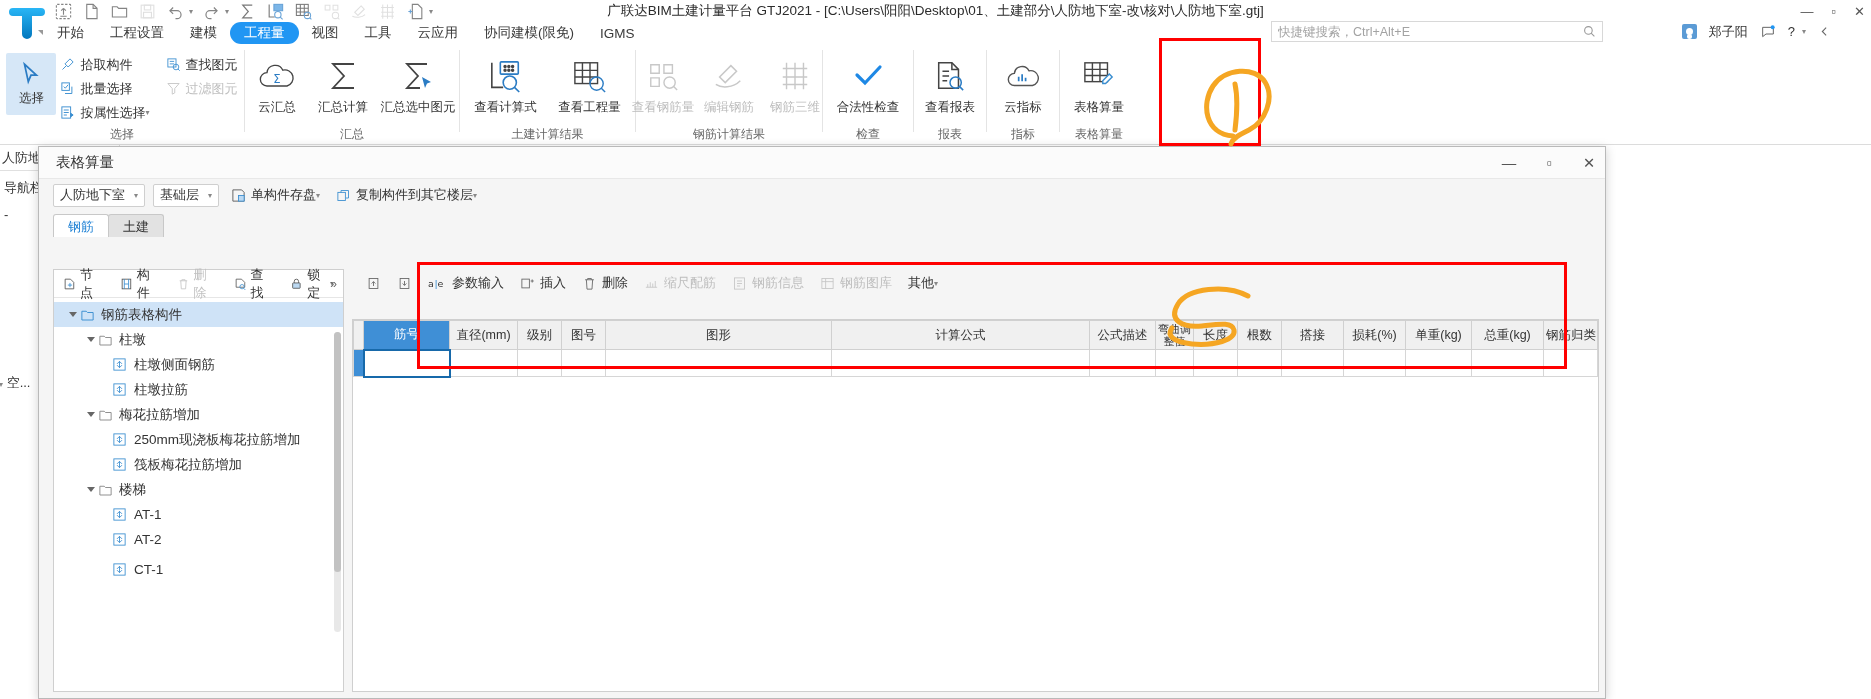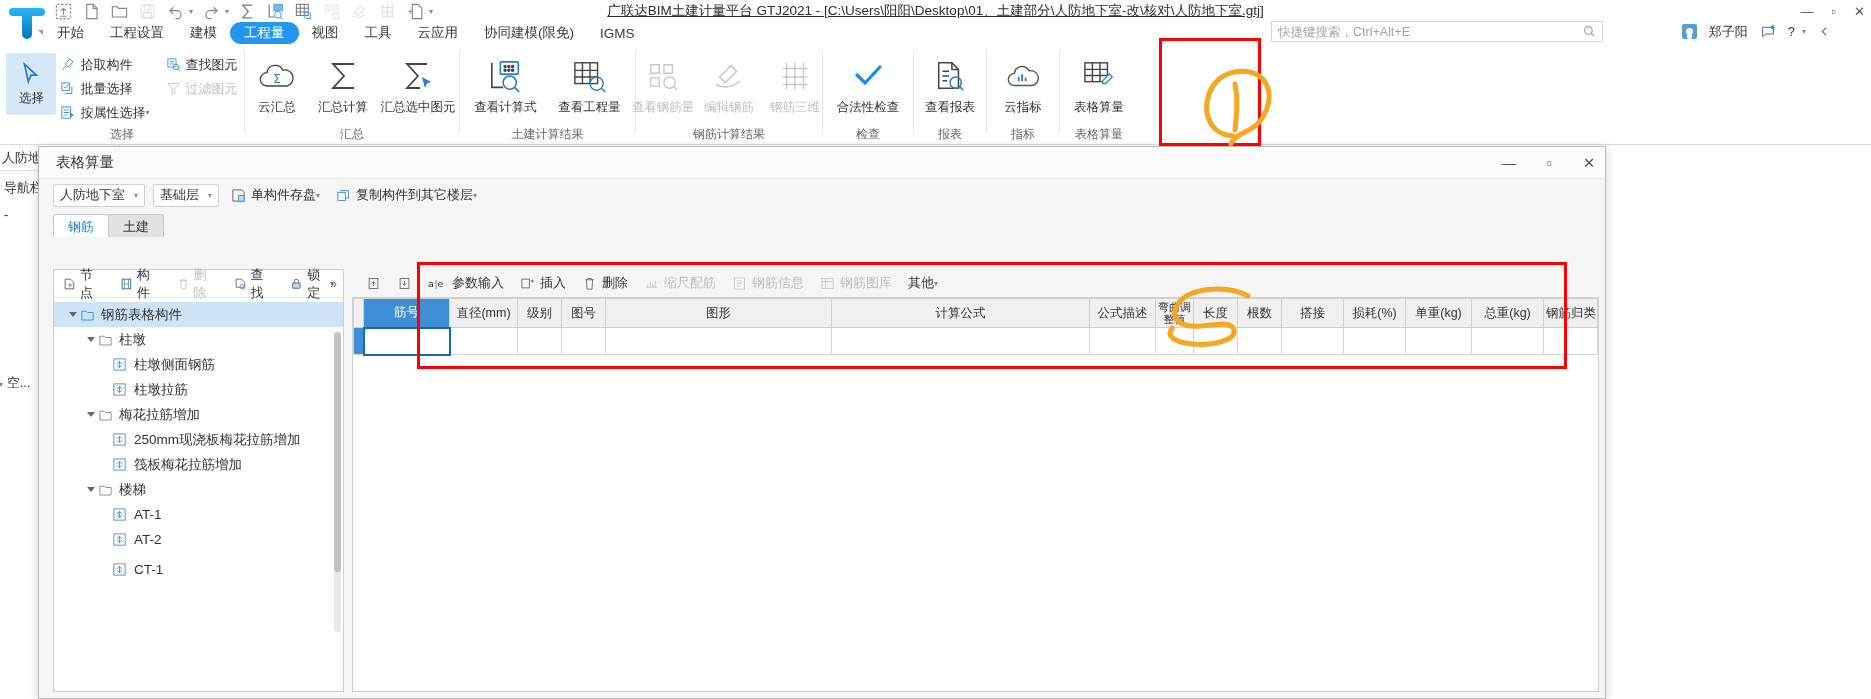--- a/index.html
+++ b/index.html
@@ -25,21 +25,20 @@
     position: absolute; left: 54px; top: 0px; height: 22px;
     display: flex; align-items: center; gap: 9px;
   }
   .qat-ic { width: 19px; height: 19px; opacity: .72; display:block; }
   .qat-ic.dim { opacity: .3; }
   .caret { font-size: 8px; color: #888; margin-left: -5px; }
   .title-text {
     position: absolute; left: 0; top: 2px; width: 1871px;
     text-align: center; font-size: 13.5px; color: #2b2b2b;
     letter-spacing: 0px;
-    text-decoration: underline;
   }
   .win-ctrl {
     position: absolute; right: 6px; top: 0px; height: 22px;
     display: flex; align-items: center; gap: 18px;
     font-size: 13px; color: #555;
   }
 
   
   .menubar {
     position: absolute; left: 0; top: 22px; width: 1871px; height: 22px;
@@ -230,20 +229,21 @@
   .grid-toolbar {
     height: 28px; display: flex; align-items: center; gap: 4px;
     font-size: 13px; padding-left: 8px;
   }
   .gt-btn { display: flex; align-items: center; gap: 5px; padding: 0 6px; color: #333; }
   .gt-btn.dim { color: #bdbdbd; }
 
   .grid-wrap {
     flex: 1; background: #fff; border: 1px solid #cfcfcf; overflow: hidden;
     position: relative;
+    margin-top: 22px;
   }
   table.grid { border-collapse: collapse; table-layout: fixed; width: 1160px; }
   table.grid th {
     background: #f0f0f0; border: 1px solid #d0d0d0; font-weight: normal;
     font-size: 12.5px; color: #333; height: 29px; padding: 0 2px;
     white-space: nowrap; overflow: hidden;
   }
   table.grid th.sel { background: #3f8fd6; color: #fff; }
   table.grid th.two { font-size: 11px; line-height: 12px; white-space: normal; }
   table.grid td {

